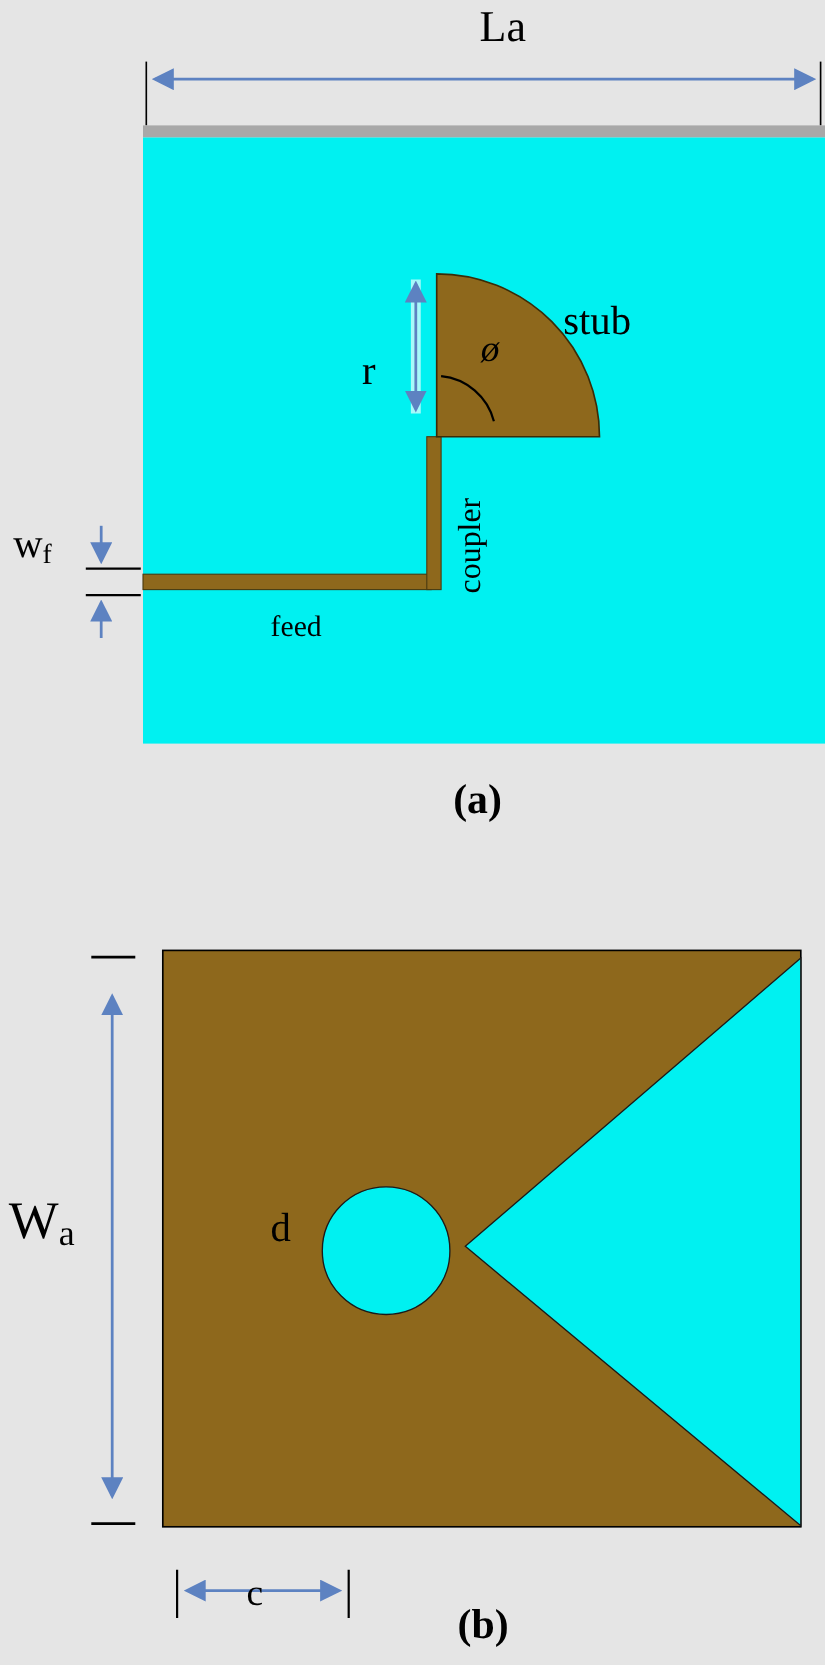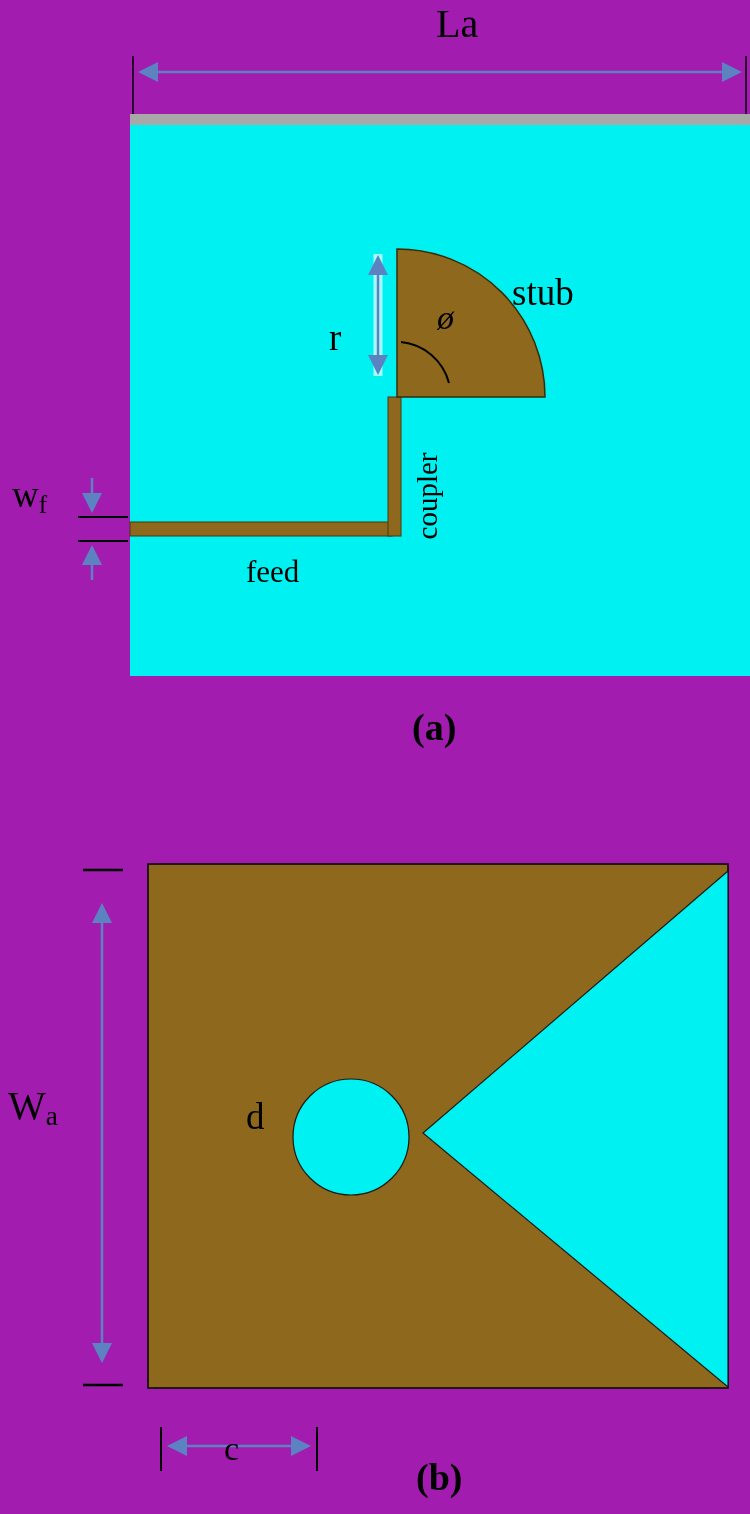--- a/index.html
+++ b/index.html
@@ -1,38 +1,38 @@
 <!DOCTYPE html>
 <html><head>
 <meta charset="utf-8">
 <style>
   html, body { margin: 0; padding: 0; background: #ffffff; }
   .canvas {
     position: relative;
     width: 750px;
     height: 1514px;
-    background: #a21caf;
+    background: #e5e5e5;
     font-family: "Liberation Serif", serif;
     color: #000;
     overflow: hidden;
   }
   .canvas svg { position: absolute; left: 0; top: 0; }
   .label { position: absolute; line-height: 1; white-space: nowrap; }
   .lbl-la      { left: 436px; top: 4px;    font-size: 40px; }
   .lbl-stub    { left: 512px; top: 240px;  font-size: 37px; margin-top: 34px; }
   .lbl-phi     { left: 437px; top: 301px;  font-size: 34px; font-style: italic; }
   .lbl-r       { left: 329px; top: 319px;  font-size: 37px; }
   .lbl-coupler { left: 359px; top: 480px;  width: 140px; height: 32px;
                  font-size: 29px; text-align: center;
                  transform: rotate(-90deg); transform-origin: center; }
-  .lbl-feed    { left: 246px; top: 556px;  font-size: 31px; }
+  .lbl-feed    { left: 246px; top: 556px;  font-size: 27px; }
   .lbl-wf      { left: 12px;  top: 476px;  font-size: 37px; }
   .lbl-capa    { left: 412px; top: 708px;  font-size: 38px; font-weight: bold; }
   .lbl-d       { left: 246px; top: 1098px; font-size: 37px; }
-  .lbl-wa      { left: 8px;   top: 1086px; font-size: 40px; }
+  .lbl-wa      { left: 8px;   top: 1086px; font-size: 48px; }
   .lbl-c       { left: 224px; top: 1432px; font-size: 34px; }
   .lbl-capb    { left: 416px; top: 1458px; font-size: 38px; font-weight: bold; }
   .sub { font-size: 0.68em; position: relative; top: 0.22em; }
 </style>
 </head>
 <body>
 
 <div class="canvas">
 
   <svg width="750" height="1514" viewBox="0 0 750 1514">

